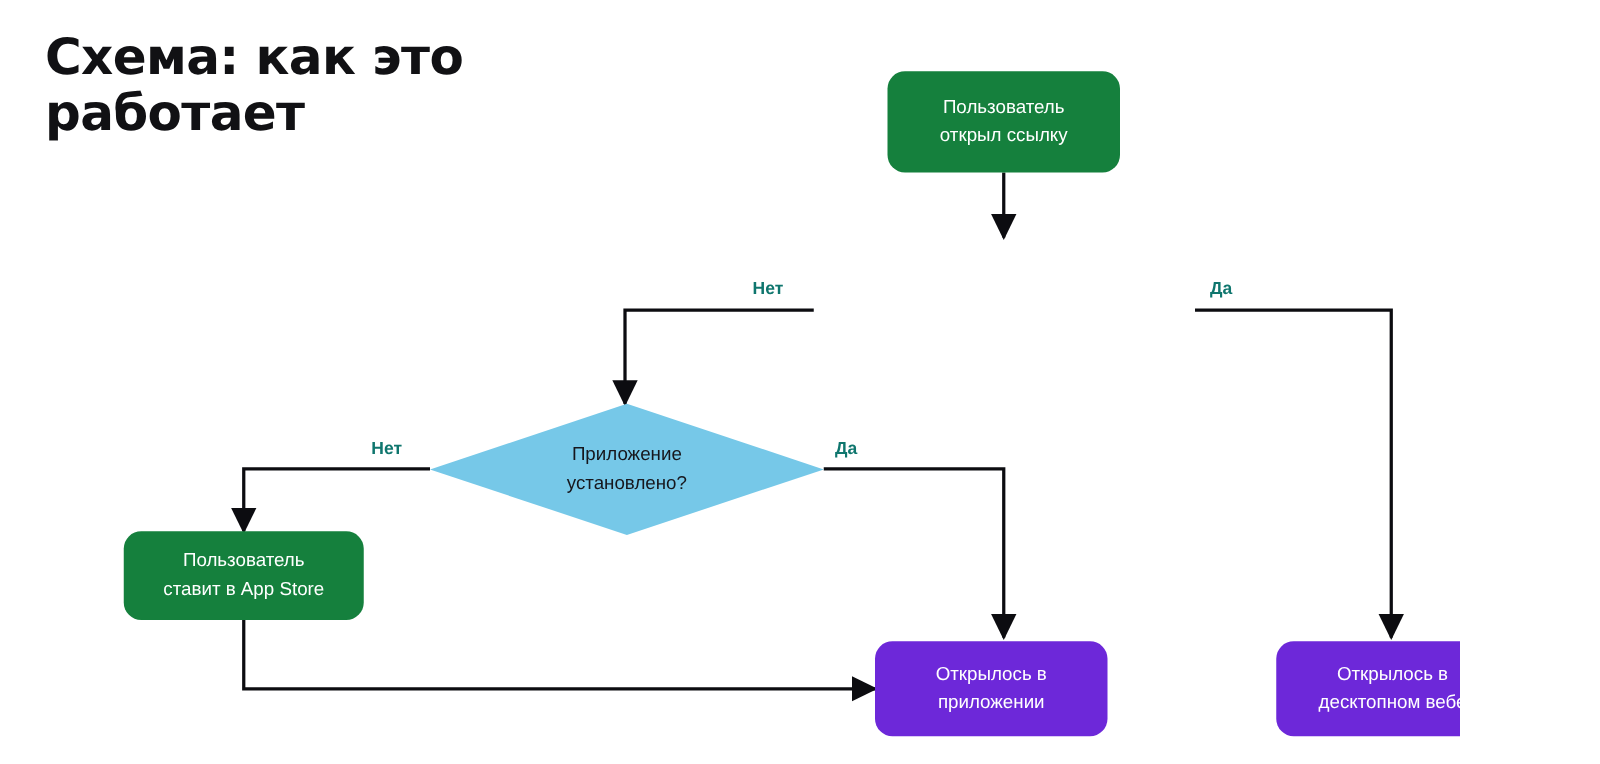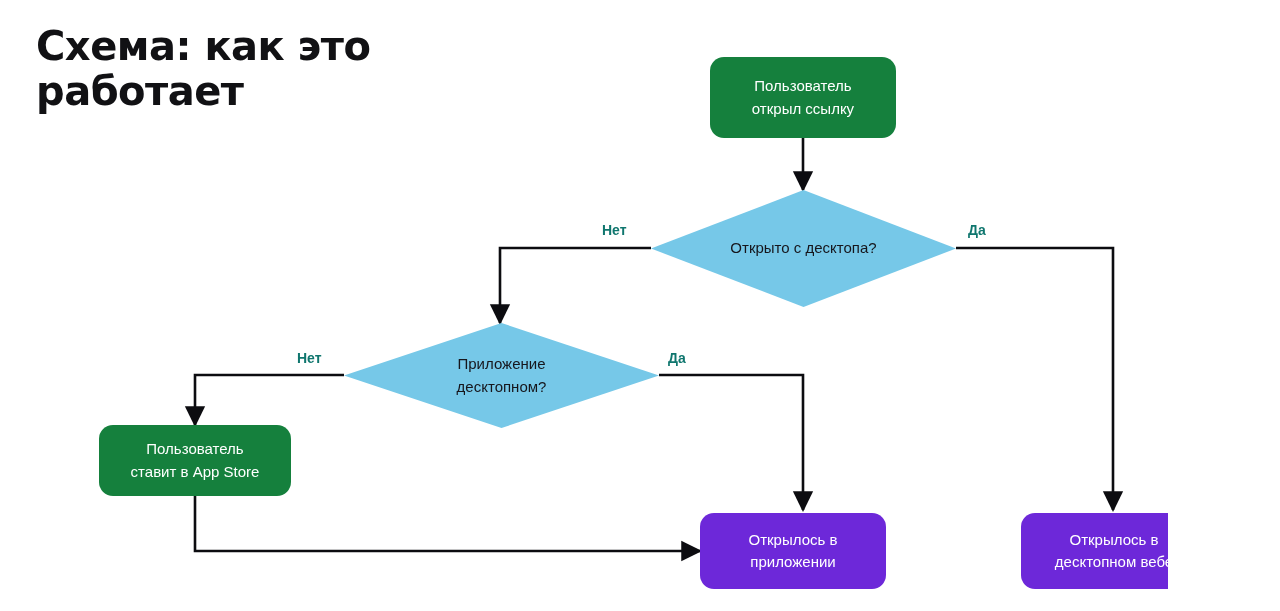--- a/index.html
+++ b/index.html
@@ -124,33 +124,27 @@
 
       <path d="M195,496 L195,551 L700,551" marker-end="url(#arrow)"></path>
     </g>
   </svg>
 
   <div class="node node-rounded node-purple" style="left:710px; top:57px; width:186px; height:81px;">
     <span>Пользователь
 открыл ссылку</span>
   </div>
 
-  <div class="diamond-wrap" style="left:651px; top:190px; width:305px; height:117px;">
-    <svg class="diamond-shape" viewBox="0 0 305 117" preserveAspectRatio="none">
-      <polygon points="152.5,0 305,58.5 152.5,117 0,58.5" fill="#76c8e8"></polygon>
-    </svg>
-    <div class="diamond-label">Открыто с десктопа?</div>
-  </div>
 
   <div class="diamond-wrap" style="left:344px; top:323px; width:315px; height:105px;">
     <svg class="diamond-shape" viewBox="0 0 315 105" preserveAspectRatio="none">
       <polygon points="157.5,0 315,52.5 157.5,105 0,52.5" fill="#76c8e8"></polygon>
     </svg>
     <div class="diamond-label">Приложение
-десктопном?</div>
+установлено?</div>
   </div>
 
   <div class="node node-rounded node-purple" style="left:99px; top:425px; width:192px; height:71px;">
     <span>Пользователь
 ставит в App Store</span>
   </div>
 
   <div class="node node-rounded node-orange" style="left:700px; top:513px; width:186px; height:76px;">
     <span>Открылось в
 приложении</span>

